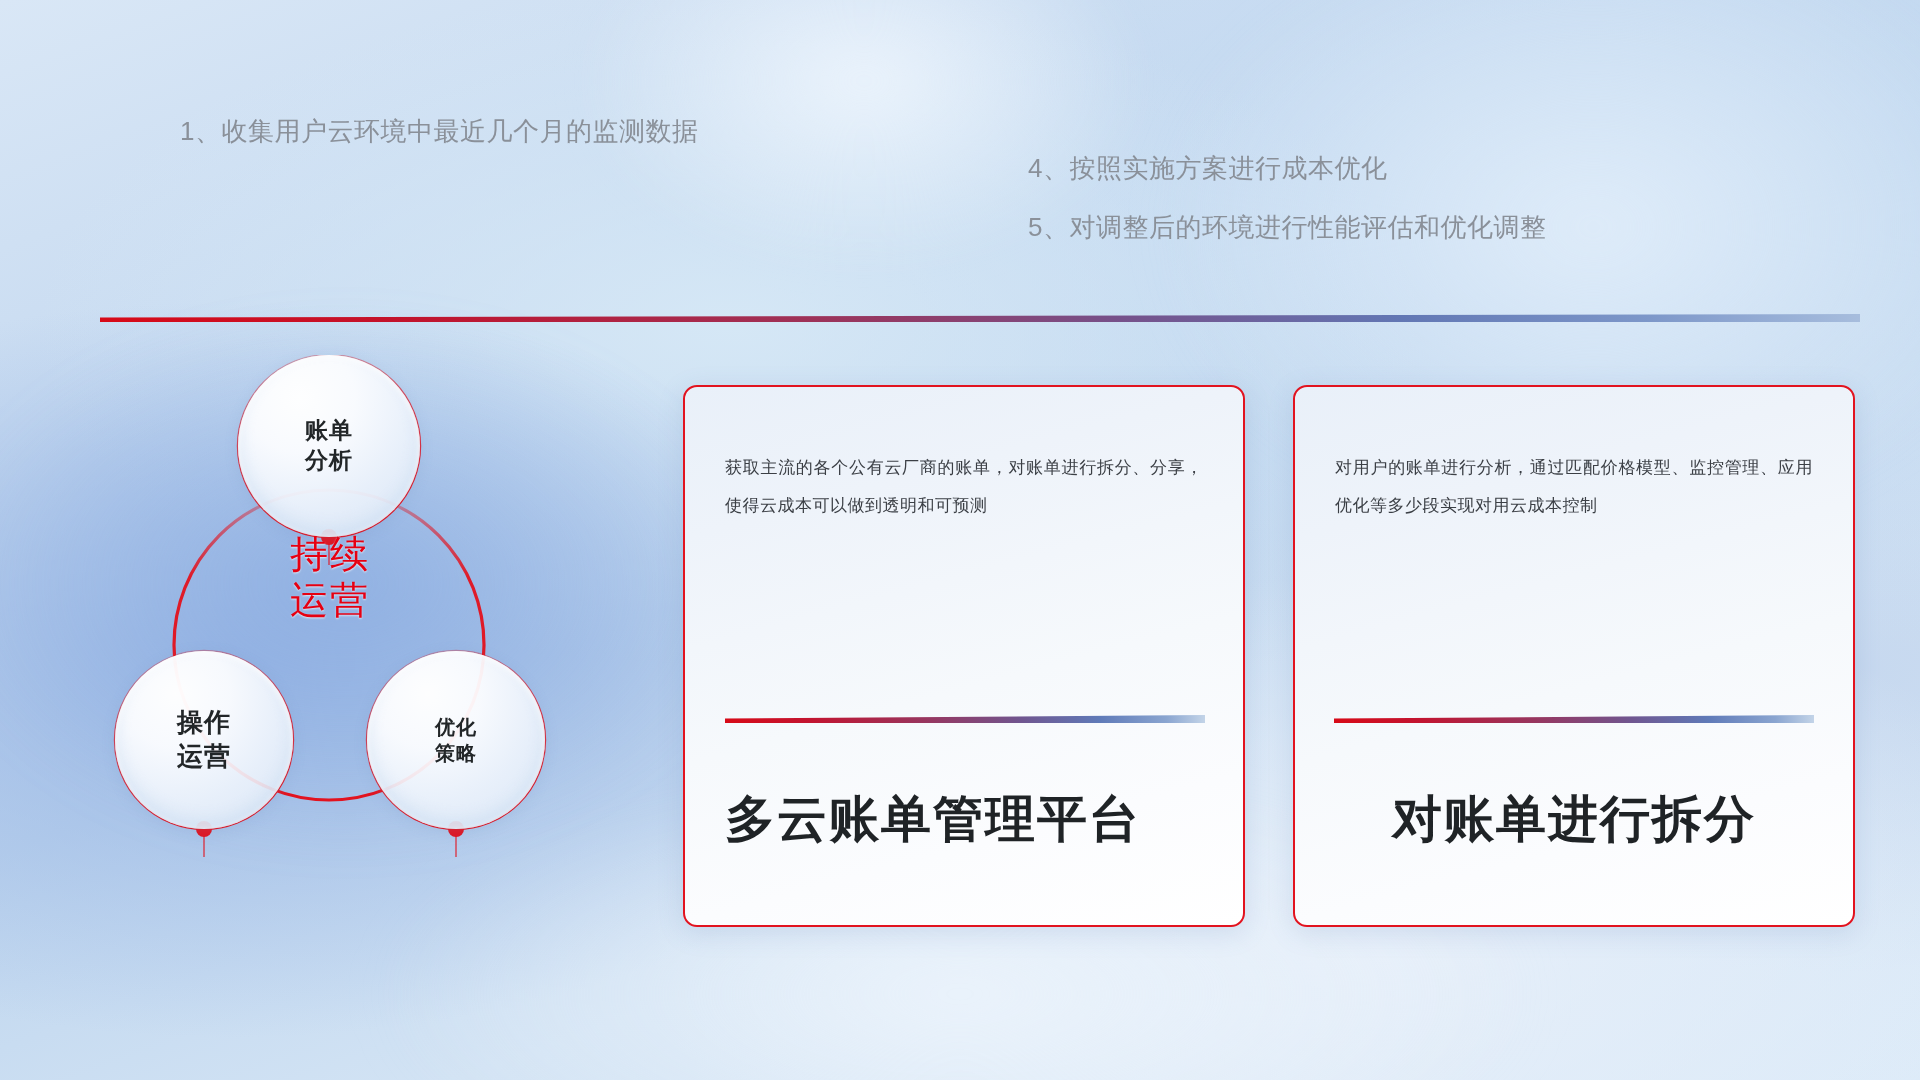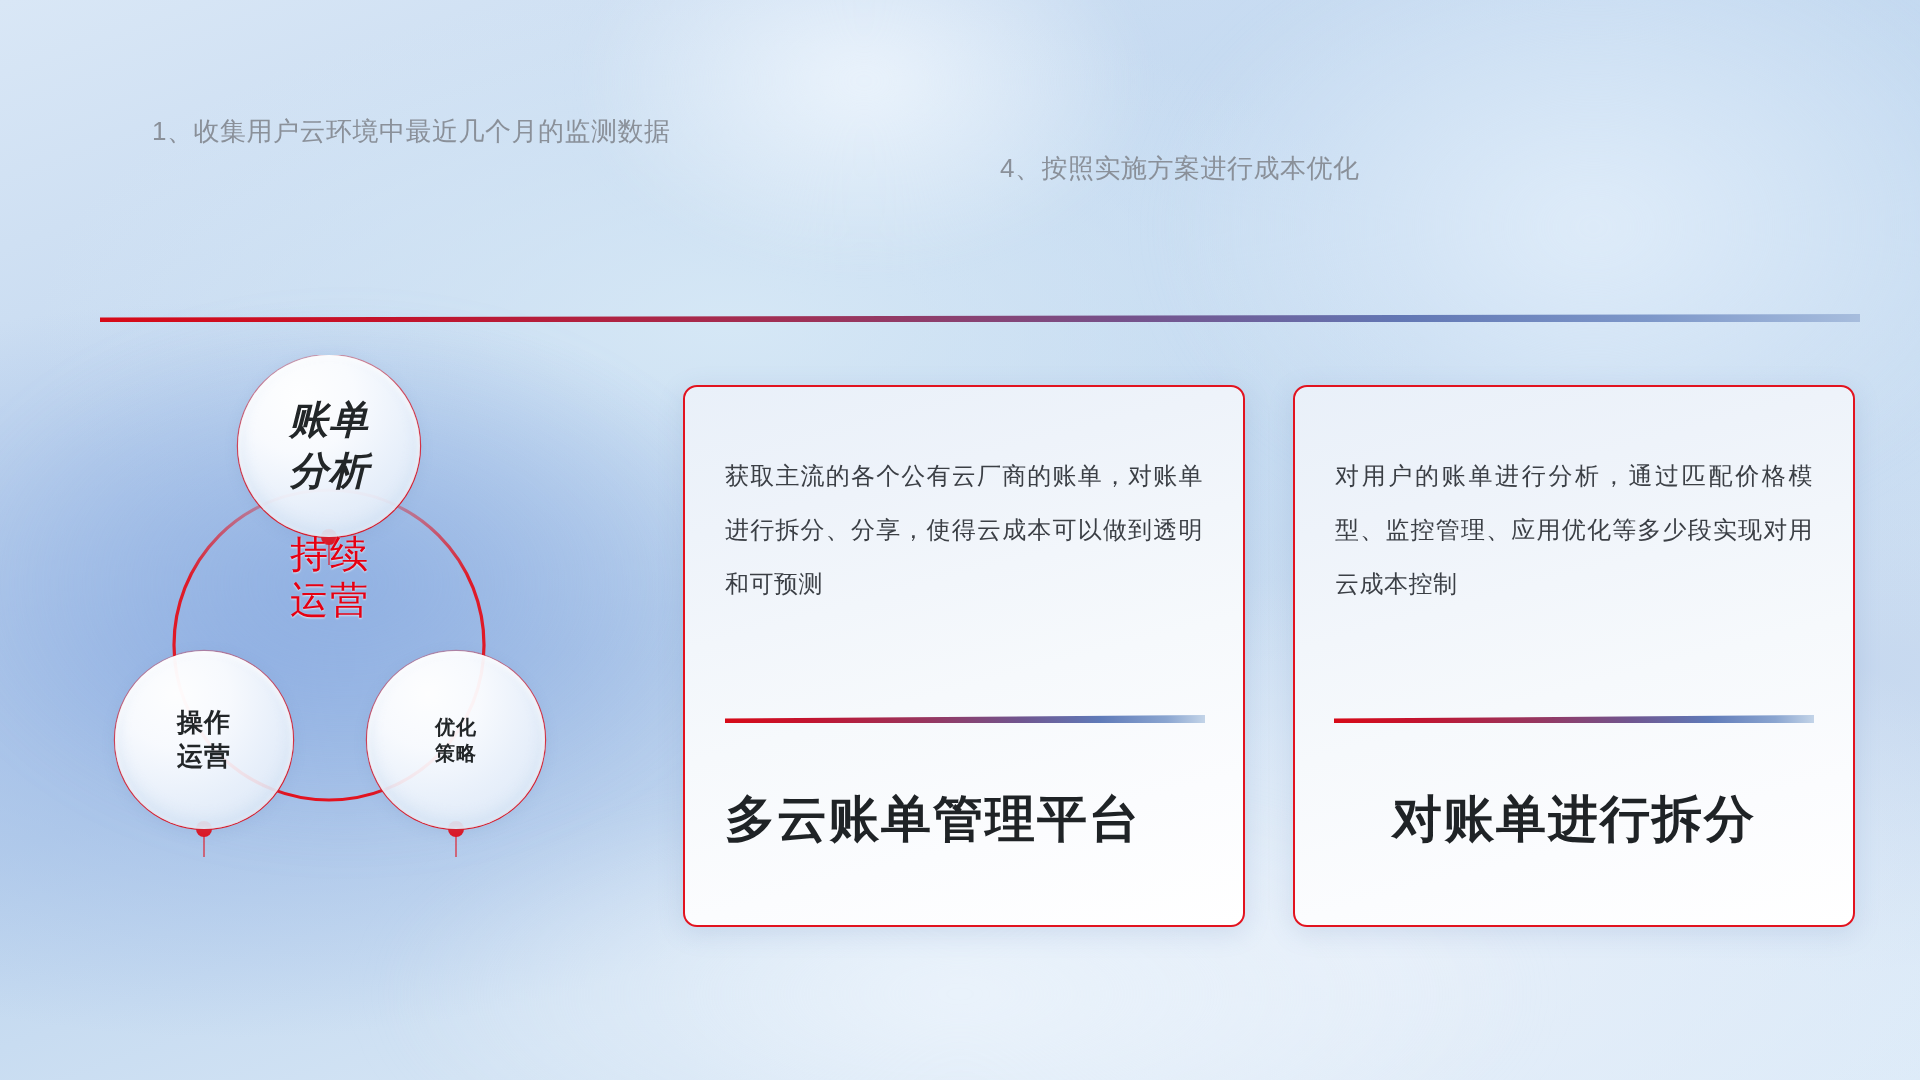--- a/index.html
+++ b/index.html
@@ -47,20 +47,21 @@
   .bullets { position:absolute; z-index:5; }
   #bullets-left  { left:152px; top:118px; }
   #bullets-right { left:1000px; top:155px; }
   .bullet-line {
     color:#8a9099;
     font-size:26px;
     line-height:1.0;
     margin-bottom:33px;
     white-space:nowrap;
     letter-spacing:0.5px;
+    margin-left:28px;
   }
 
   
   #top-divider {
     position:absolute; left:100px; top:314px; width:1760px; height:8px; z-index:5;
   }
   #top-divider .bar {
     width:100%; height:100%;
     background:linear-gradient(90deg,#d70a18 0%, #c4122a 16%, #9e3157 40%, #76518a 58%, #6277b4 74%, #7d97c9 88%, #a7bddd 100%);
     clip-path:polygon(0 45%, 0 100%, 100% 100%, 100% 0);
@@ -77,21 +78,21 @@
     box-shadow: inset 0 2px 7px rgba(255,255,255,0.95),
                 inset 0 -8px 16px rgba(190,212,238,0.45),
                 0 3px 14px rgba(110,145,195,0.18);
     display:flex; align-items:center; justify-content:center;
     text-align:center;
   }
   .ball-label {
     color:#222628; font-weight:700; line-height:1.3; letter-spacing:1px;
   }
   #ball-top   { left:143px; top:0px;  width:182px; height:182px; }
-  #ball-top .ball-label   { font-size:39px;font-style:italic; }
+  #ball-top .ball-label   { font-size:23px; }
   #ball-left  { left:20px;  top:296px; width:178px; height:178px; }
   #ball-left .ball-label  { font-size:26px; }
   #ball-right { left:272px; top:296px; width:178px; height:178px; }
   #ball-right .ball-label { font-size:20px; }
 
   #center-label {
     position:absolute; left:155px; top:176px; width:160px;
     text-align:center; color:#e60012; font-weight:400;
     font-size:38px; line-height:1.22; letter-spacing:2px;
     text-shadow:0 1px 2px rgba(255,255,255,0.7);
@@ -106,21 +107,21 @@
     background:linear-gradient(165deg, #e9f0f9 0%, #eef3fa 22%, #f6f9fc 55%, #fbfcfe 78%, #ffffff 100%);
     box-shadow:0 6px 26px rgba(92,128,182,0.18);
     padding:62px 40px 0 40px;
     display:flex; flex-direction:column;
   }
   #card-1 { left:683px; top:385px; }
   #card-2 { left:1293px; top:385px;align-items:center; }
 
   .card-body {
     color:#3b3f45;
-    font-size:24px;
+    font-size:17px;
     line-height:2.25;
     letter-spacing:0.5px;
     text-align:justify;
     text-align-last:left;
     height:248px;
   }
   .card-divider {
     margin-top:18px;
     width:480px; height:8px;
     background:linear-gradient(90deg,#d70a18 0%, #c21430 18%, #97365f 42%, #6f5690 62%, #5f7ab8 78%, #8aa5d0 92%, #c3d4e8 100%);
@@ -145,20 +146,21 @@
   <div class="bg-sheen-3"></div>
   <div class="bg-sheen-4"></div>
 </div>
 
 <div class="bullets" id="bullets-left">
   <div class="bullet-line">1、收集用户云环境中最近几个月的监测数据</div>
 </div>
 
 <div class="bullets" id="bullets-right">
   <div class="bullet-line">4、按照实施方案进行成本优化</div>
+  <div class="bullet-line">5、对调整后的环境进行性能评估和优化调整</div>
 </div>
 
 <div id="top-divider">
   <div class="bar"></div>
 </div>
 
 <div id="diagram">
 
   <svg width="540" height="600" viewBox="0 0 540 600">
     <defs>

